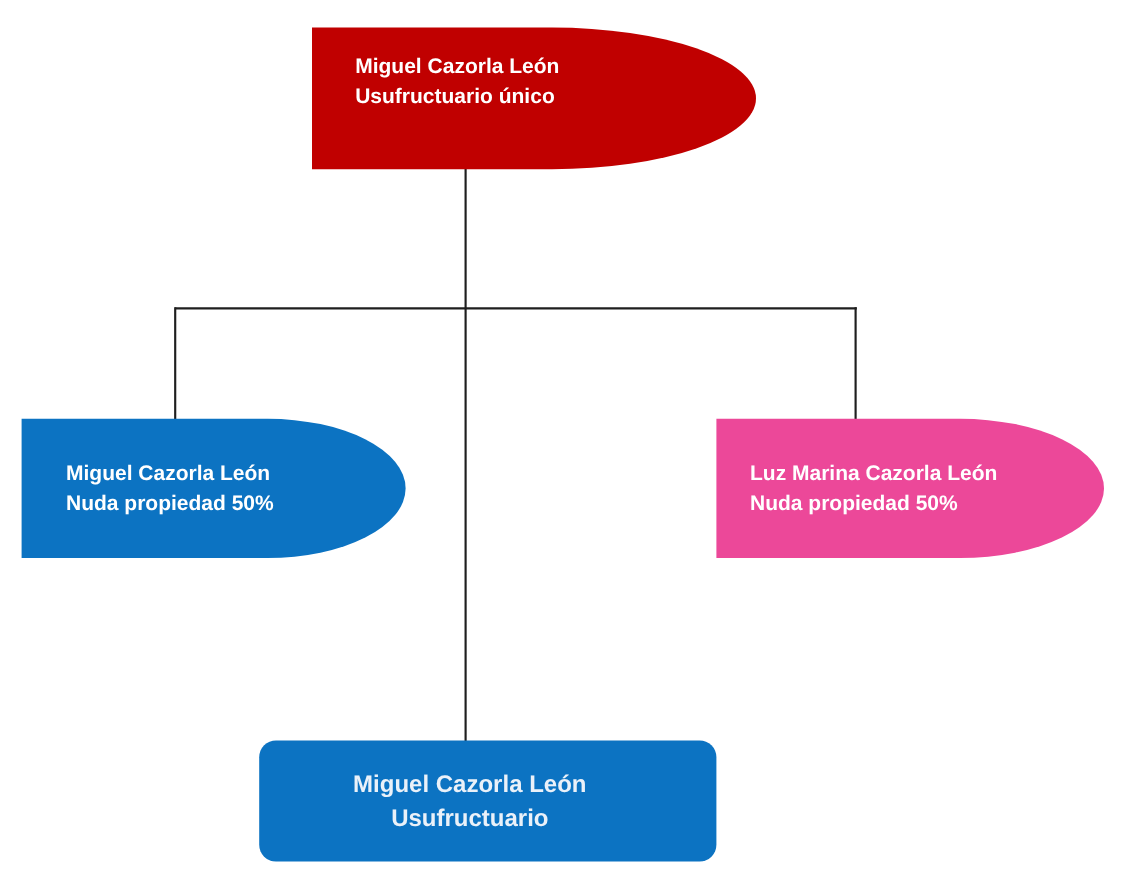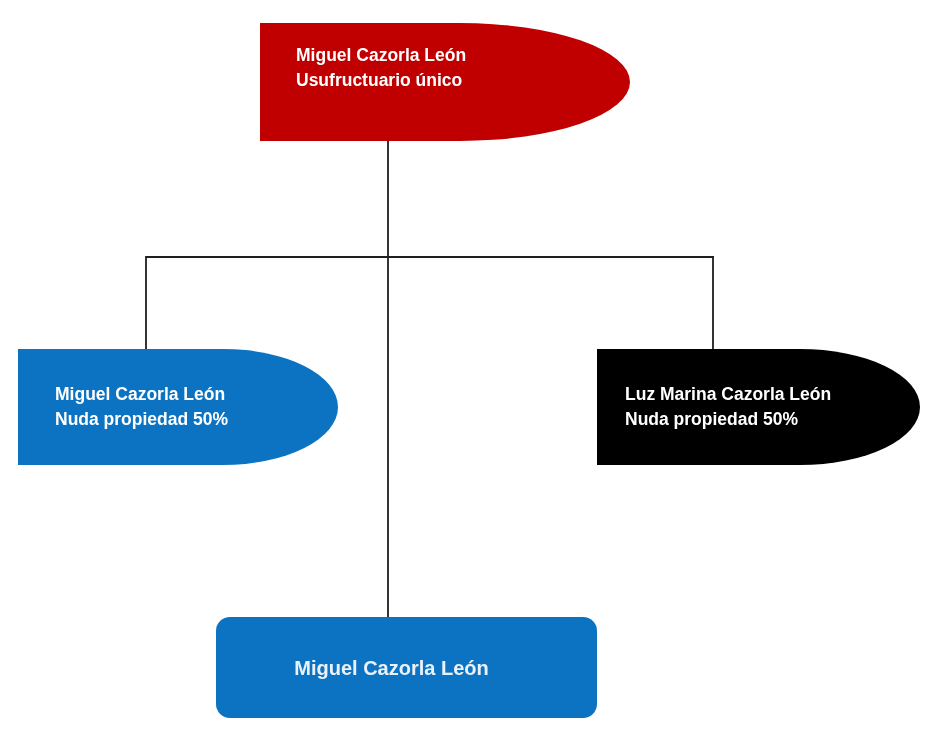--- a/index.html
+++ b/index.html
@@ -58,21 +58,21 @@
     height: 116px;
     background: #0c73c2;
     border-radius: 0 115px 115px 0 / 0 58px 58px 0;
     padding-left: 37px;
   }
   .node-right {
     left: 597px;
     top: 349px;
     width: 323px;
     height: 116px;
-    background: #000000;
+    background: #ec4899;
     border-radius: 0 120px 120px 0 / 0 58px 58px 0;
     padding-left: 28px;
   }
   .node-bottom {
     left: 216px;
     top: 617px;
     width: 381px;
     height: 101px;
     background: #0c73c2;
     border-radius: 14px;
@@ -106,15 +106,16 @@
     <div class="line">Nuda propiedad 50%</div>
   </div>
 
   <div class="node pill node-right">
     <div class="line">Luz Marina Cazorla León</div>
     <div class="line">Nuda propiedad 50%</div>
   </div>
 
   <div class="node node-bottom">
     <div class="line">Miguel Cazorla León</div>
+    <div class="line">Usufructuario</div>
   </div>
 
 </div>
 
 </body></html>

